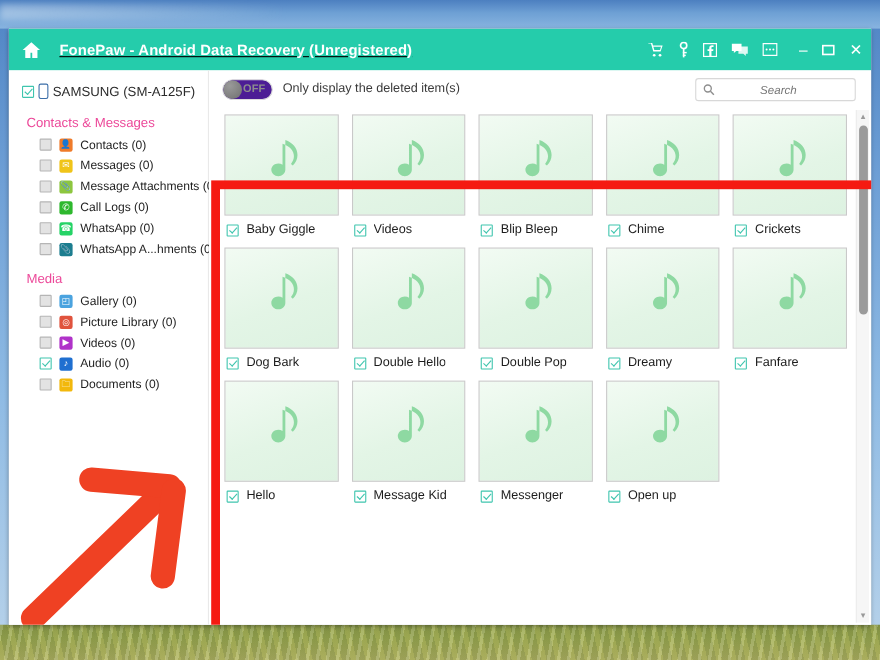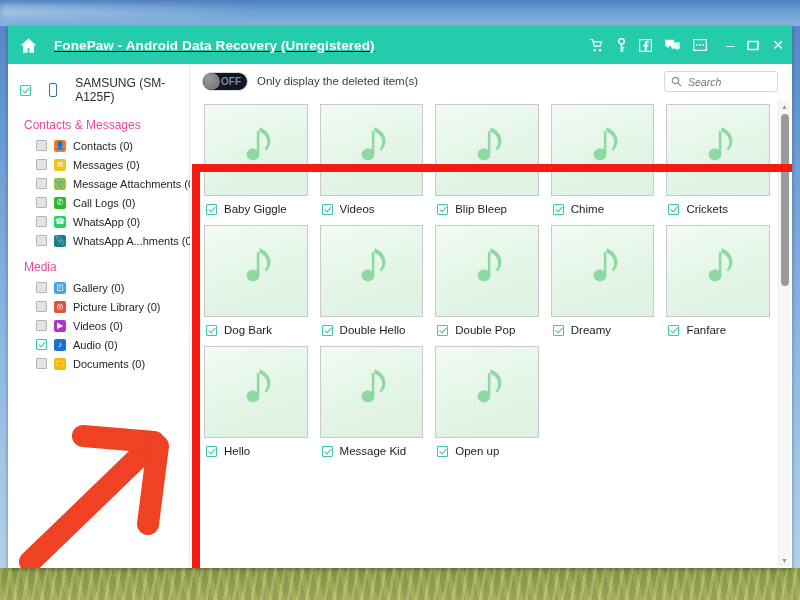--- a/index.html
+++ b/index.html
@@ -65,21 +65,21 @@
   
   #app-body { display:flex; height: 504px; position:relative; }
 
   
   #sidebar {
     width: 182px; background:#ffffff; padding-top:8px;
     border-right:1px solid #e9e9e9;
     position:relative;
   }
   .device-row {
-    display:flex; align-items:center; gap:18px; padding:4px 0 4px 12px;
+    display:flex; align-items:center; gap:4px; padding:4px 0 4px 12px;
   }
   .cbx {
     width:11px; height:11px; flex:0 0 11px;
     border:1px solid #9aa0a6; background:#fff; position:relative; border-radius:1px;
   }
   .cbx.checked { border-color:#3fc5ae; }
   .cbx.checked::after {
     content:""; position:absolute; left:3px; top:0px; width:3px; height:6px;
     border:solid #3fc5ae; border-width:0 1.6px 1.6px 0; transform:rotate(42deg);
   }
@@ -100,37 +100,37 @@
     font-size:8px; color:#fff; line-height:1;
   }
   .side-label { font-size:11px; color:#1f1f1f; white-space:nowrap; }
 
   
   #content { flex:1; position:relative; background:#fff; display:flex; flex-direction:column; }
   #content-toolbar {
     height:34px; display:flex; align-items:center; padding-left:12px; position:relative;
   }
   #toggle-switch {
-    width:46px; height:19px; border-radius:10px; background:#0f172a;
+    width:46px; height:19px; border-radius:10px; background:#4c1d95;
     display:flex; align-items:center; position:relative; cursor:pointer;
     border:1px solid #dcdcdc;
   }
   #toggle-switch .knob {
     width:17px; height:17px; border-radius:50%;
     background: radial-gradient(circle at 35% 30%, #9a9a9a, #6f6f6f);
     position:absolute; left:0px;
   }
   #toggle-switch .off-txt {
     position:absolute; right:6px; font-size:10px; color:#8d8d8d; font-weight:bold;
   }
   #toggle-label { font-size:11.5px; color:#3a3a3a; margin-left:9px; }
   #search-box {
     position:absolute; right:14px; top:7px;
-    width:114px; height:21px; border:1px solid #d8d8d8; border-radius:3px;
-    display:flex; align-items:center; padding-left:6px; background:#fff;
+    width:146px; height:21px; border:1px solid #d8d8d8; border-radius:3px;
+    display:flex; align-items:center; padding-left:6px; background:#fff;justify-content:space-between;
   }
   #search-box svg { width:11px; height:11px; stroke:#8e8e8e; fill:none; stroke-width:1.8; }
   #search-input {
     border:none; outline:none; font-size:10.5px; font-style:italic; color:#a8a8a8;
     margin-left:6px; width:86px; background:transparent;
     font-family:"Liberation Sans", sans-serif;
   }
 
   
   #grid-wrap { flex:1; position:relative; overflow:hidden; }
@@ -453,20 +453,31 @@
               </div>
             </div>
             <div class="tile-cell">
               <div class="thumb">
                 <svg viewBox="0 0 24 32">
                   <path d="M14.4 0v19.1c0 2.3-2 4.1-4.5 4.1s-4.5-1.8-4.5-4.1 2-4.1 4.5-4.1c1 0 1.9.3 2.7.8V2.3c4.6 1.6 7.3 4.3 7.3 8 0 1.9-.7 3.6-1.9 5l1.2 1.1c1.9-1.9 3-4.2 3-6.8C22.2 5.2 19 1.6 14.4 0z"></path>
                 </svg>
               </div>
               <div class="tile-foot">
                 <span class="cbx checked"></span>
+                <span class="tile-name">Messenger</span>
+              </div>
+            </div>
+            <div class="tile-cell">
+              <div class="thumb">
+                <svg viewBox="0 0 24 32">
+                  <path d="M14.4 0v19.1c0 2.3-2 4.1-4.5 4.1s-4.5-1.8-4.5-4.1 2-4.1 4.5-4.1c1 0 1.9.3 2.7.8V2.3c4.6 1.6 7.3 4.3 7.3 8 0 1.9-.7 3.6-1.9 5l1.2 1.1c1.9-1.9 3-4.2 3-6.8C22.2 5.2 19 1.6 14.4 0z"></path>
+                </svg>
+              </div>
+              <div class="tile-foot">
+                <span class="cbx checked"></span>
                 <span class="tile-name">Open up</span>
               </div>
             </div>
           </div>
 
         <div id="vscroll">
           <div class="arrow">▲</div>
           <div class="thumbbar"></div>
           <div class="arrow bottom">▼</div>
         </div>

